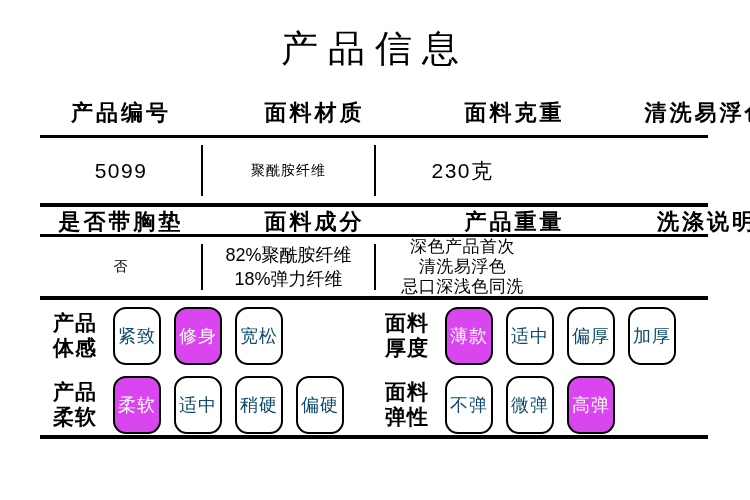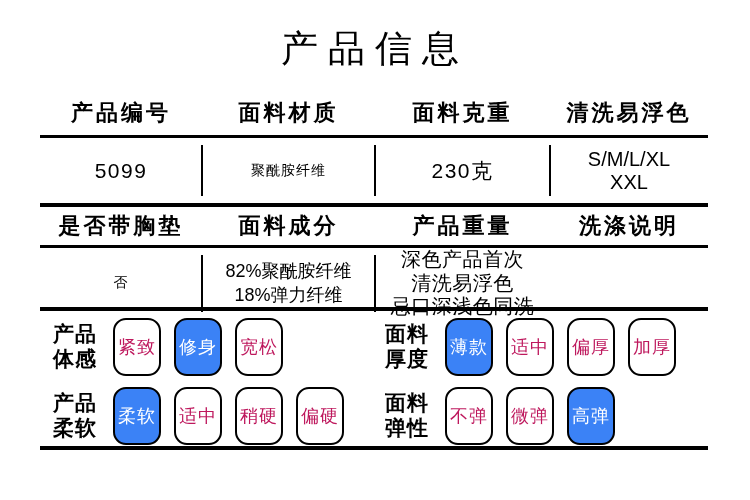--- a/index.html
+++ b/index.html
@@ -8,59 +8,59 @@
     width:750px; height:500px; background:#ffffff; color:#000;
     font-family:"Liberation Sans","DejaVu Sans",sans-serif;
     overflow:hidden; position:relative;
   }
   .title {
     padding-top:24px; height:90px; text-align:center;
     font-size:37px; font-weight:normal; letter-spacing:10px;
   }
   .sheet { margin:0 40px; width:668px; }
   .trow { display:grid; grid-template-columns:162px 173px 175px 158px; }
-  .header-row { border-bottom:3px solid #000; }
+  .header-row { border-bottom:3px solid #000;gap:26px; }
   .hr1 { height:48px; }
-  .hr2 { height:41px; }
+  .hr2 { height:30px; }
   .value-row { border-bottom:4px solid #000; }
   .vr1 { height:69px; }
   .vr2 { height:63px; }
   .cell {
     display:flex; align-items:center; justify-content:center;
     text-align:center; position:relative;
   }
   .h-cell { font-size:22px; font-weight:600; letter-spacing:3px; }
   .v-cell { font-size:19px; white-space:pre-line; }
   .value-row .cell + .cell::before {
     content:""; position:absolute; left:-1px; top:7px; bottom:7px;
     width:2px; background:#000;
   }
   .v-num   { font-size:21px; letter-spacing:1.5px; }
   .v-mat   { font-size:14px; letter-spacing:1px; }
   .v-sizes { font-size:20px; line-height:1.15; }
   .v-comp  { font-size:18px; line-height:1.35;border-radius:18px; }
-  .v-small { font-size:20px; line-height:1.18; letter-spacing:0.5px; }
+  .v-small { font-size:17px; line-height:1.18; letter-spacing:0.5px; }
   .chip-area {
     height:139px; border-bottom:4px solid #000;
     display:grid; grid-template-columns:332px 336px;
     grid-template-rows:71px 68px; padding-top:0;
   }
   .group { display:flex; align-items:center; }
   .group-label {
     font-size:21px; font-weight:600; line-height:1.18; letter-spacing:1px;
     white-space:pre-line; margin-left:13px; text-align:left;
   }
   .chips { display:flex; gap:13px; margin-left:16px; }
   .chip {
     width:48px; height:58px; border:2px solid #000; border-radius:13px;
-    background:#fff; color:#be185d; font-size:18px; letter-spacing:1px;
+    background:#fff; color:#0c4a6e; font-size:18px; letter-spacing:1px;
     display:flex; align-items:center; justify-content:center;
     font-family:inherit;
   }
-  .chip.selected { background:#3b82f6; color:#fff; }
+  .chip.selected { background:#d946ef; color:#fff; }
 </style>
 </head>
 <body>
 
 <div class="page">
 
   <div class="title">产品信息</div>
 
   <div class="sheet">
 
@@ -68,22 +68,20 @@
       <div class="cell h-cell">产品编号</div>
       <div class="cell h-cell">面料材质</div>
       <div class="cell h-cell">面料克重</div>
       <div class="cell h-cell">清洗易浮色</div>
     </div>
 
     <div class="trow value-row vr1">
       <div class="cell v-cell v-num">5099</div>
       <div class="cell v-cell v-mat">聚酰胺纤维</div>
       <div class="cell v-cell v-num">230克</div>
-      <div class="cell v-cell v-sizes">S/M/L/XL
-XXL</div>
     </div>
 
     <div class="trow header-row hr2">
       <div class="cell h-cell">是否带胸垫</div>
       <div class="cell h-cell">面料成分</div>
       <div class="cell h-cell">产品重量</div>
       <div class="cell h-cell">洗涤说明</div>
     </div>
 
     <div class="trow value-row vr2">

